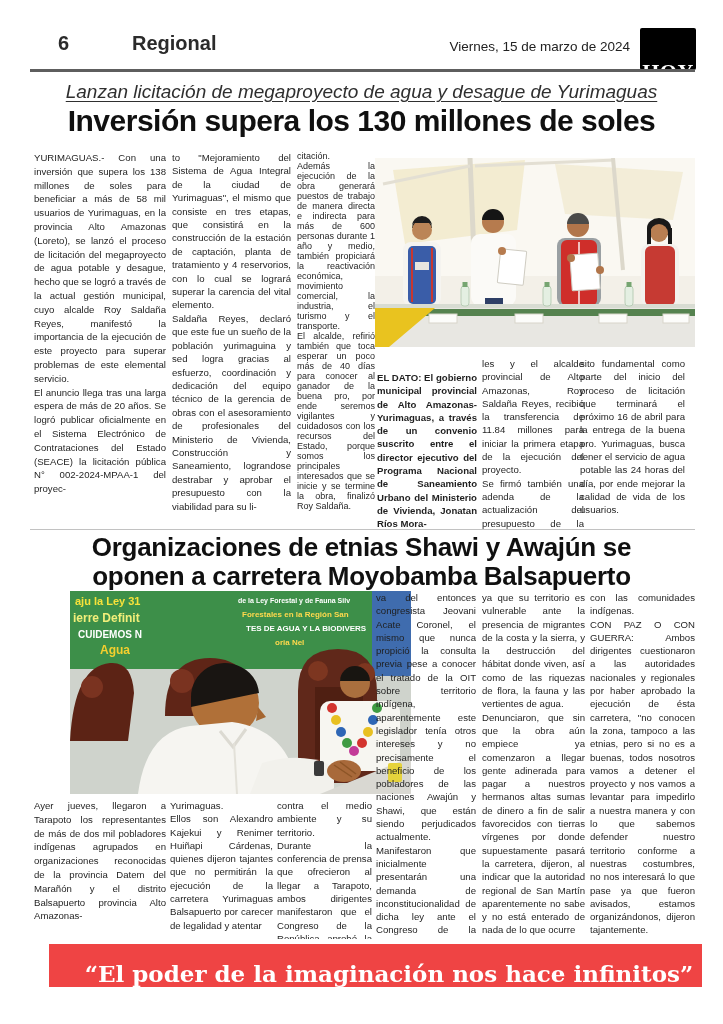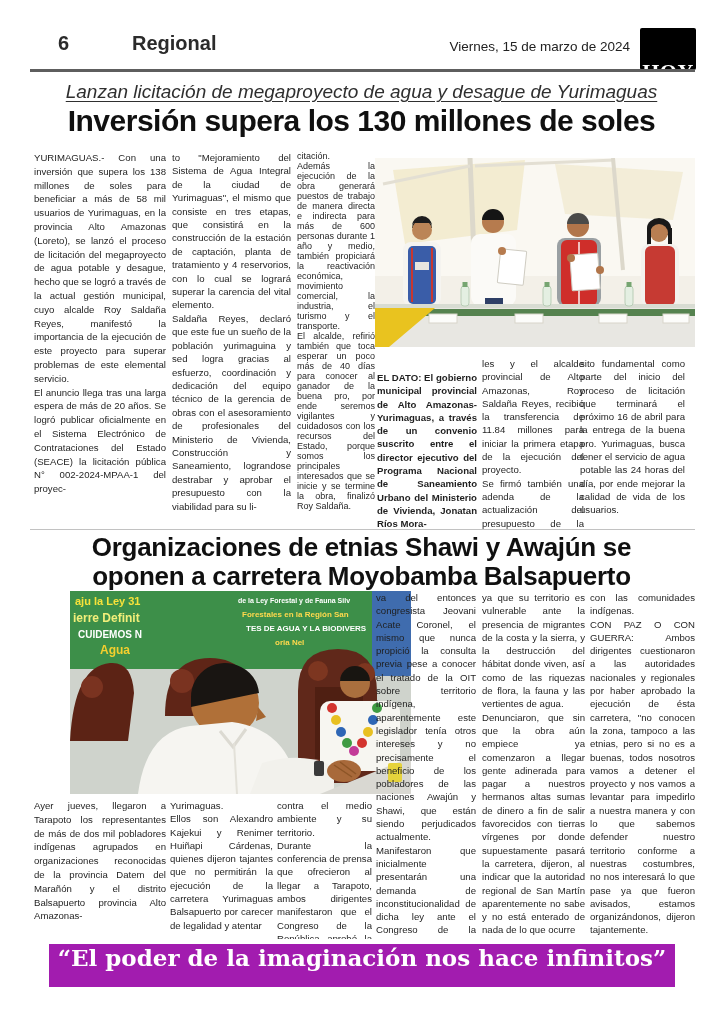--- a/index.html
+++ b/index.html
@@ -44,22 +44,22 @@
   .headline2 .inner { display:inline-block; max-width:600px; }
   .photo-frame2 { left:30px; top:591px; width:341px; height:203px;padding-left:40px; }
   .a2r1 { left:376px; top:591px; width:100px; height:348px; line-height:13.3px; }
   .a2r2 { left:482px; top:591px; width:103px; height:348px; line-height:13.3px; }
   .a2r3 { left:590px; top:591px; width:105px; height:348px; line-height:13.3px; }
   .a2b1 { left:34px;  top:799px; width:132px; height:140px; }
   .a2b2 { left:170px; top:799px; width:103px; height:140px; line-height:13.3px; }
   .a2b3 { left:277px; top:799px; width:95px;  height:140px; line-height:13.3px; }
 
   
-  .footer-banner { left:49px; top:944px; width:626px; height:43px; background:#a21caf;
-                   display:flex; align-items:flex-start; justify-content:center; }
+  .footer-banner { left:49px; top:944px; width:626px; height:43px; background:#ef4444;
+                   display:flex; align-items:flex-end; justify-content:center;padding-left:27px; }
   .footer-quote  { color:#ffffff; font-family:"DejaVu Serif", serif; font-weight:bold; font-size:23px; }
 
   svg { display:block; width:100%; height:100%; }
 </style>
 </head>
 <body>
 
 <div class="page">
 
   <div class="abs page-num">6</div>

